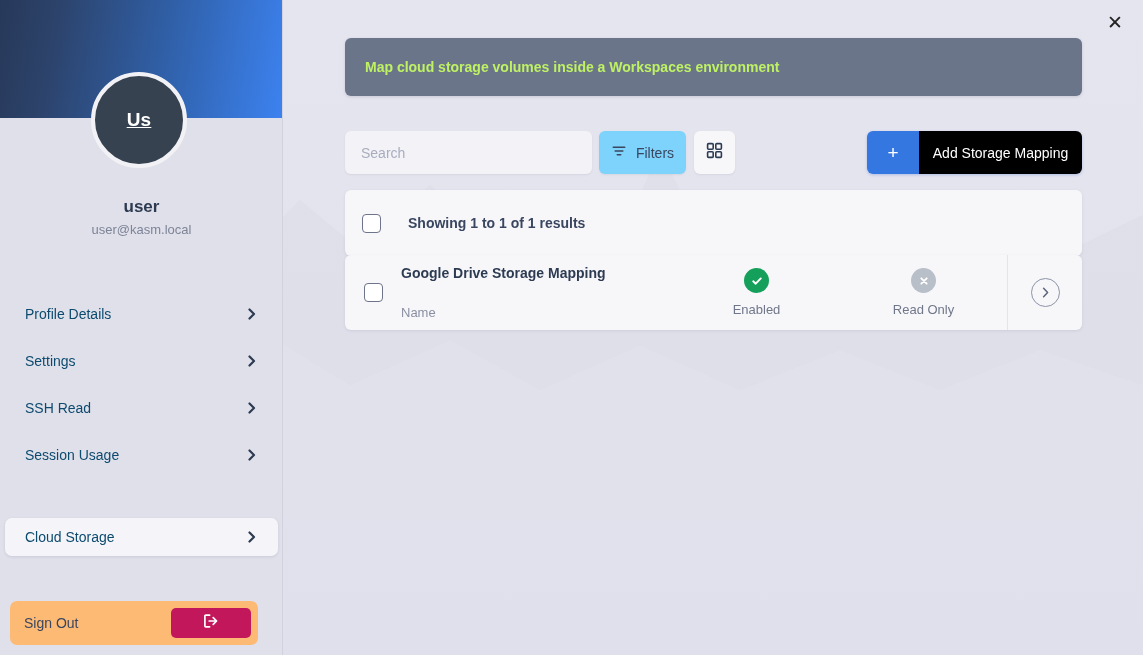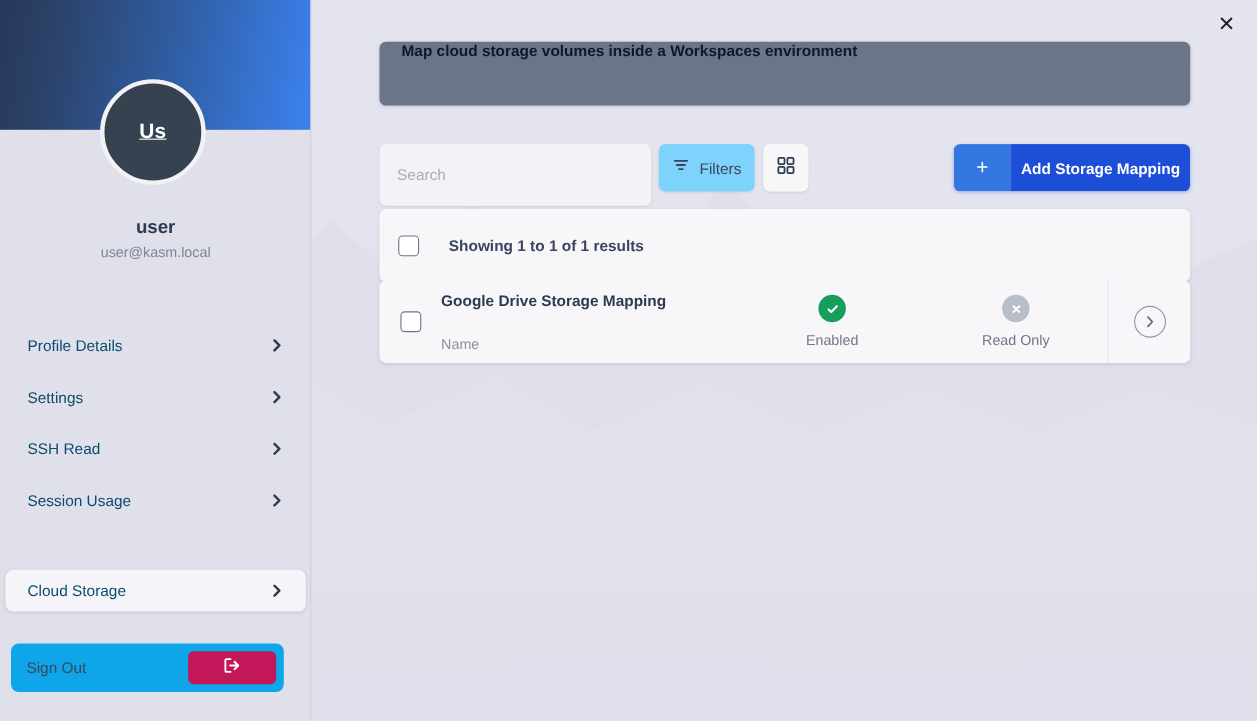--- a/index.html
+++ b/index.html
@@ -113,24 +113,24 @@
     width: 12px;
     height: 12px;
     display: block;
   }
   .chev svg { display: block; }
 
   
   #signout-wrap {
     position: absolute;
     left: 10px;
-    bottom: 26px;
+    bottom: 10px;
     width: 248px;
     height: 44px;
-    background: #0ea5e9;
+    background: #fdba74;
     border-radius: 7px;
     display: flex;
     align-items: center;
     padding: 0 7px 0 14px;
   }
   #signout-label {
     flex: 1;
     font-size: 14px;
     color: #3a4660;
   }
@@ -171,42 +171,42 @@
 
   #banner {
     position: absolute;
     left: 62px;
     top: 38px;
     width: 737px;
     height: 58px;
     background: #6b7589;
     border-radius: 6px;
     display: flex;
-    align-items: flex-start;
+    align-items: center;
     padding: 0 20px;
-    color: #0f172a;
+    color: #bef264;
     font-size: 14px;
     font-weight: bold;
     box-shadow: 0 1px 3px rgba(70,70,100,.18);
   }
 
   
   #toolbar {
     position: absolute;
     left: 62px;
     top: 131px;
     width: 737px;
     height: 43px;
   }
 
   #search-input {
     position: absolute;
     left: 0; top: 0;
     width: 247px;
-    height: 56px;
+    height: 43px;
     border: none;
     border-radius: 6px;
     background: #f3f3f7;
     padding: 0 16px;
     font-size: 14px;
     color: #404040;
     font-family: "Liberation Sans", sans-serif;
     box-shadow: 0 1px 2px rgba(90,90,120,.10);
   }
   #search-input::placeholder { color: #a8adbe; }
@@ -258,27 +258,27 @@
     background: #3577e0;
     color: #fff;
     display: flex;
     align-items: center;
     justify-content: center;
     font-size: 19px;
     font-weight: 300;
   }
   #add-button-label {
     flex: 1;
-    background: #1d4ed8;
+    background: #000000;
     color: #fff;
     display: flex;
     align-items: center;
     justify-content: center;
     font-size: 14px;
-    font-weight: bold;
+    font-weight: normal;
   }
 
   
   #results-bar {
     position: absolute;
     left: 62px;
     top: 190px;
     width: 737px;
     height: 66px;
     background: #f7f7fa;

